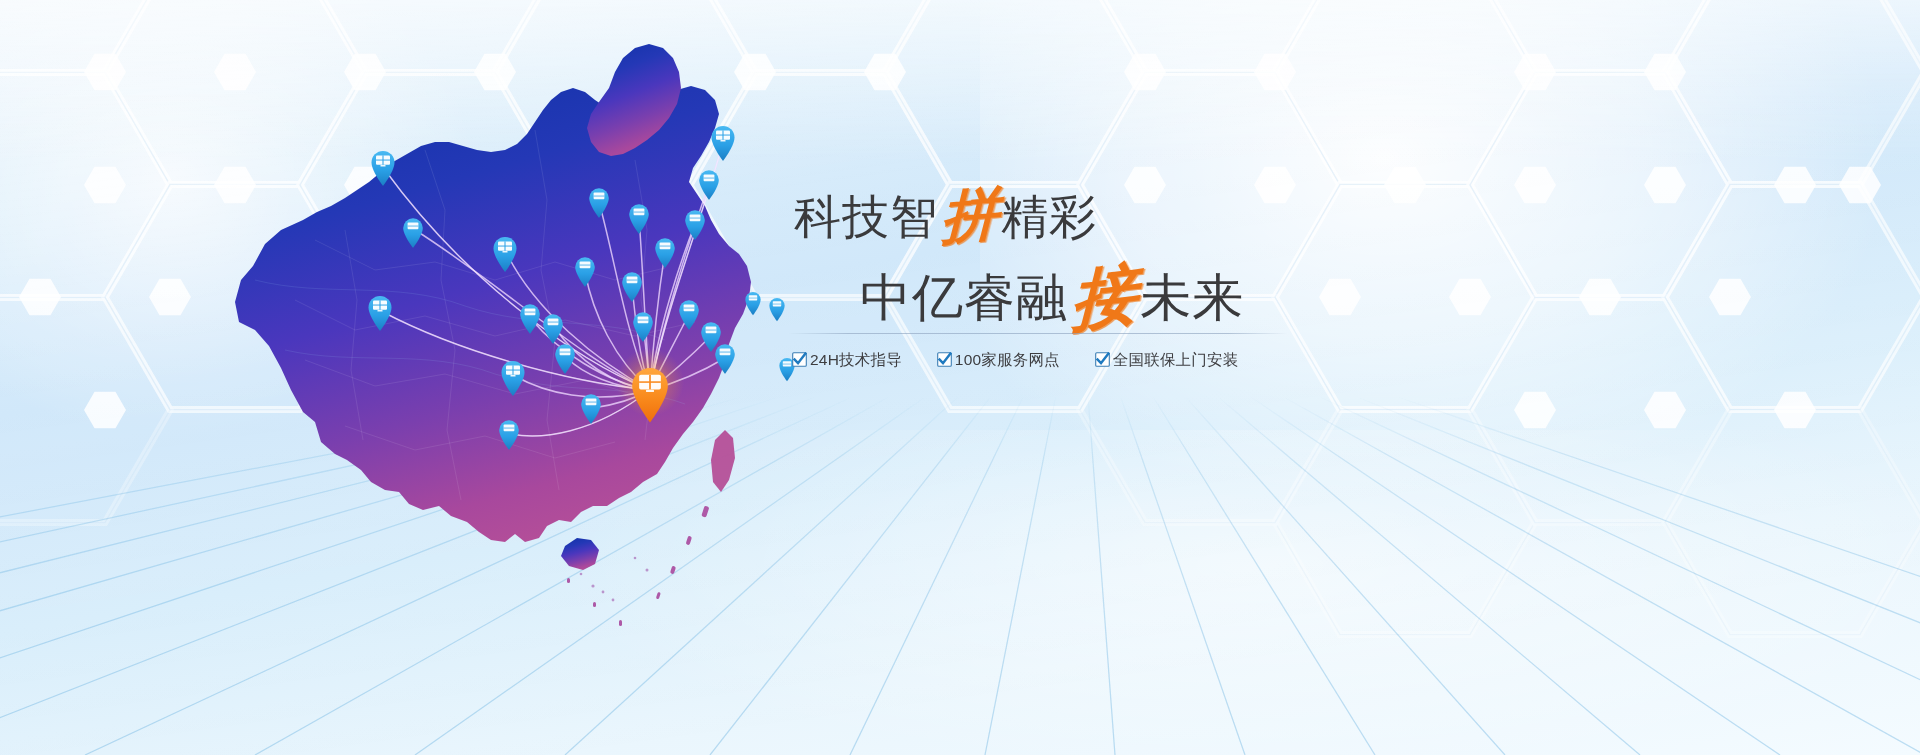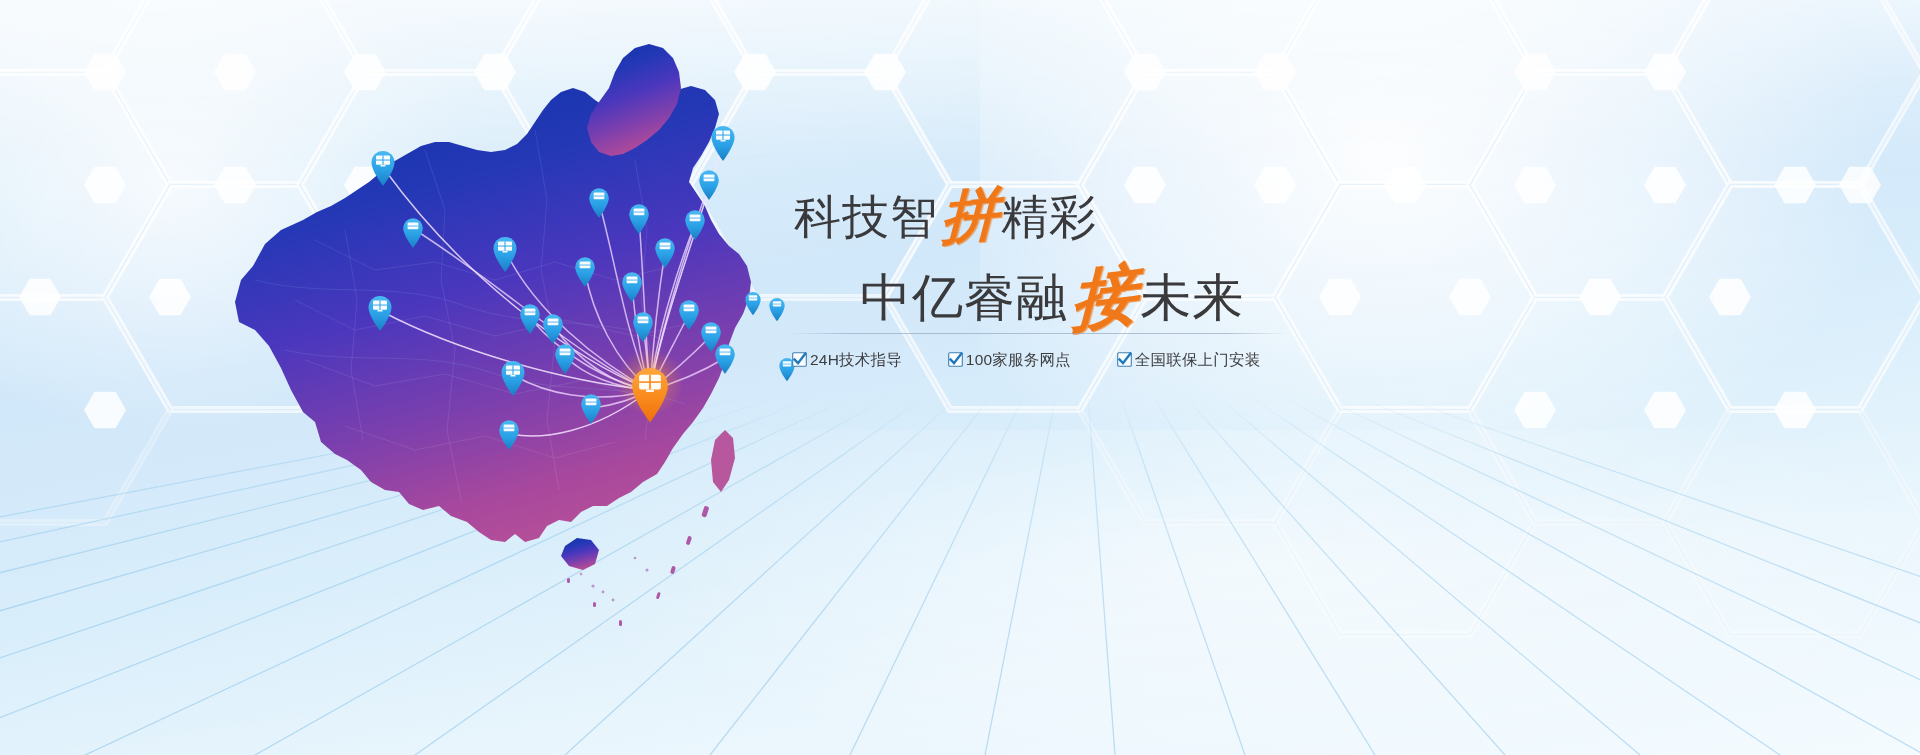--- a/index.html
+++ b/index.html
@@ -95,21 +95,21 @@
     position: absolute;
     left: 788px; top: 333px;
     width: 500px; height: 1px;
     background: linear-gradient(to right, rgba(150,170,195,0) 0%, rgba(140,162,190,0.62) 12%, rgba(140,162,190,0.62) 88%, rgba(150,170,195,0) 100%);
   }
   #features {
     position: absolute;
     left: 792px; top: 352px;
     display: flex;
     align-items: center;
-    gap: 46px;
+    gap: 35px;
     white-space: nowrap;
   }
   .feature {
     display: flex;
     align-items: center;
     gap: 3px;
     color: #3d3d40;
     font-size: 15.5px;
     letter-spacing: 0.2px;
   }

